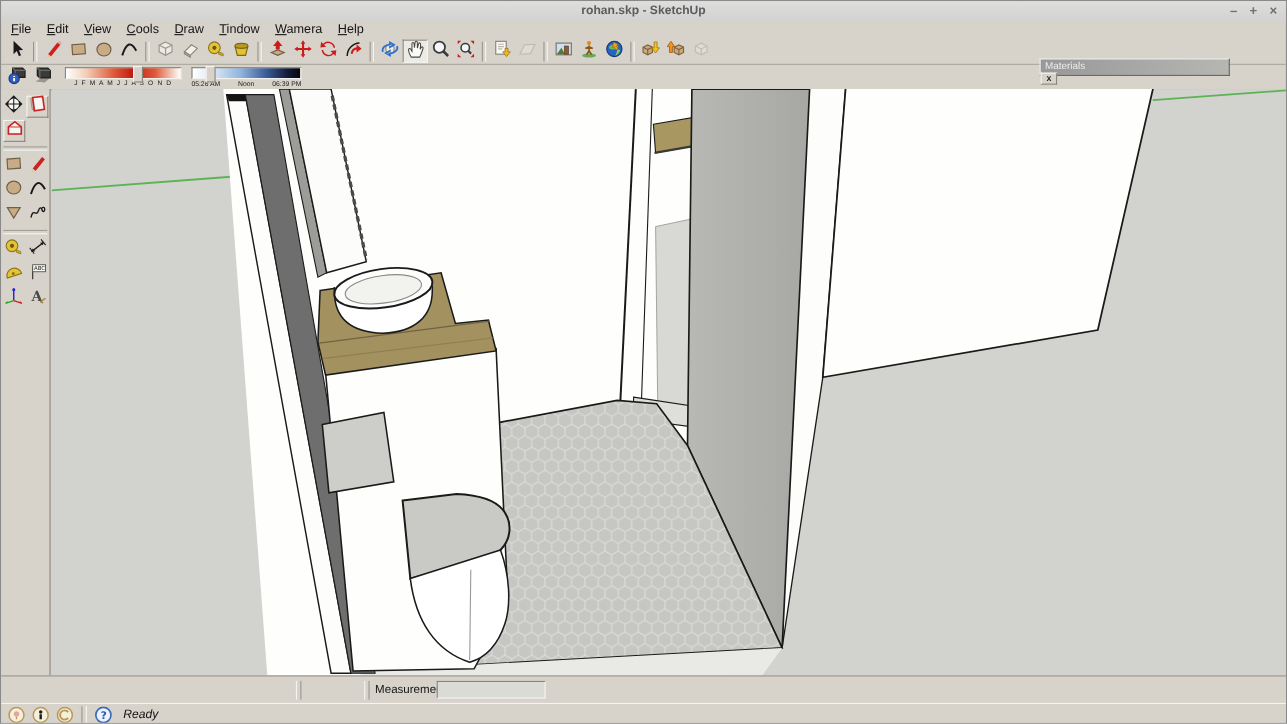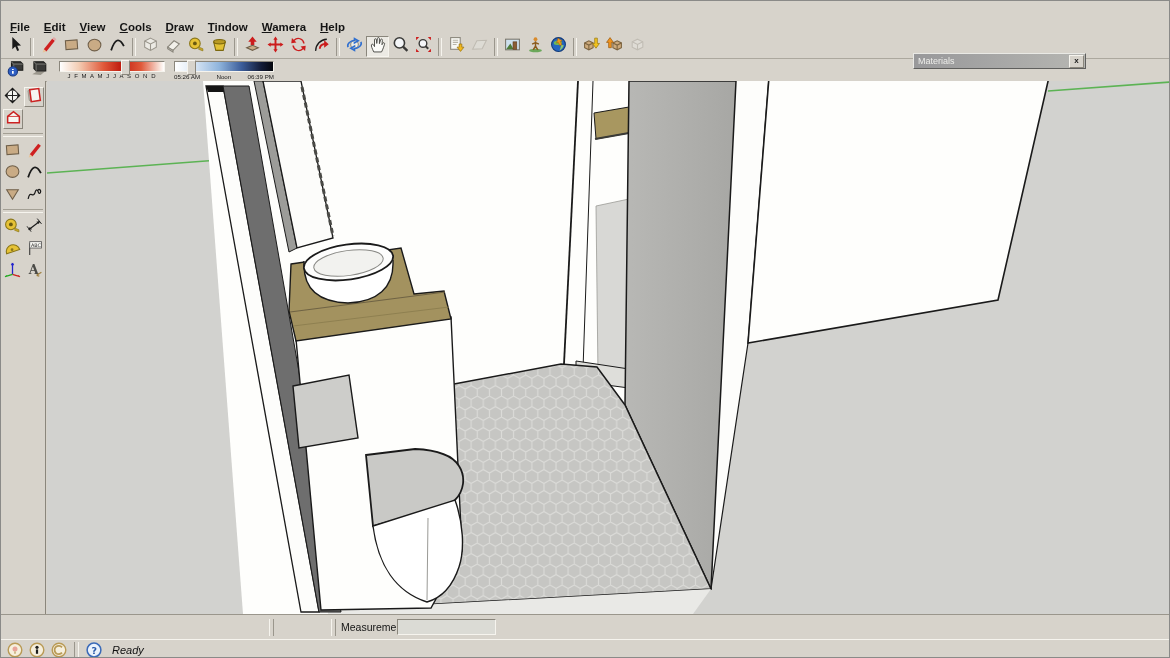--- a/index.html
+++ b/index.html
@@ -8,43 +8,43 @@
   
   .titlebar{position:absolute;top:0;left:0;right:0;height:18px;
             background:linear-gradient(#dedede,#d2d2d0);display:flex;align-items:center;justify-content:center;}
   .title-text{font-size:11px;font-weight:bold;color:#5c5c5c;}
   .win-controls{position:absolute;right:8px;top:0;height:18px;display:flex;gap:11px;align-items:center;
                 color:#6f6f6f;font-size:12px;font-weight:bold;}
   .win-controls span{cursor:default;line-height:18px;}
   
   .menubar{position:absolute;top:18px;left:0;right:0;height:16px;display:flex;align-items:center;
            font-size:11.5px;color:#141414;padding-left:2px;}
-  .menu-item{padding:1px 7px;font-weight:bold;}
+  .menu-item{padding:1px 7px;}
   .menu-item .u{text-decoration:underline;}
   
   .toolbar{position:absolute;left:0;right:0;display:flex;align-items:center;padding-left:3px;}
   .toolbar1{top:34px;height:23px;border-bottom:1px solid #aca89e;}
   .toolbar2{top:58px;height:22px;border-bottom:1px solid #aca89e;}
   .tb{width:23px;height:21px;display:flex;align-items:center;justify-content:center;border:1px solid transparent;box-sizing:border-box;}
   .tb.pressed{background:#eceae4;border-color:#8a867c #f6f4ee #f6f4ee #8a867c;}
   .tb.disabled{opacity:.5;}
   .tsep{width:4px;height:18px;border-left:1px solid #9a968c;border-right:1px solid #f6f4ee;margin:0 3px;box-sizing:border-box;}
   
   .slider{position:relative;margin-left:9px;}
   .slider .strip{height:9px;border:1px solid;border-color:#8a867c #f6f4ee #f6f4ee #8a867c;}
   .date-strip{width:104px;background:linear-gradient(90deg,#ffffff 0%,#f3cdb4 18%,#e0593a 42%,#c01d10 58%,#e0593a 78%,#f8e3da 96%,#ffffff 100%);}
   .time-strip{width:98px;background:linear-gradient(90deg,#ffffff 0%,#dfeaf6 18%,#8fb4dc 45%,#3c5d9a 68%,#131c38 88%,#05060c 100%);}
   .thumb{position:absolute;top:-1px;width:7px;height:13px;background:#d7d3cb;
          border:1px solid;border-color:#f6f4ee #8a867c #8a867c #f6f4ee;}
   .month-labels{font-size:6px;letter-spacing:1.05px;color:#1a1a1a;text-align:center;margin-top:1px;white-space:nowrap;}
   .time-labels{display:flex;justify-content:space-between;font-size:6.2px;color:#1a1a1a;margin-top:1px;}
   
-  .materials{position:absolute;left:912px;top:52px;width:171px;height:14px;
+  .materials{position:absolute;left:944px;top:52px;width:171px;height:14px;
              background:linear-gradient(90deg,#98989a,#b6b6b2);
-             border:1px solid;border-color:#e9e9e5 #5f5f5d #5f5f5d #e9e9e5;display:flex;align-items:center;}
+             border:1px solid;border-color:#e9e9e5 #5f5f5d #5f5f5d #e9e9e5;display:flex;align-items:flex-start;flex-direction:column;}
   .materials .mat-title{flex:1;font-size:9px;color:#ededea;padding-left:4px;line-height:12px;}
   .materials .mat-close{width:13px;height:11px;margin-right:1px;background:#d7d3cb;color:#1a1a1a;
              border:1px solid;border-color:#f6f4ee #8a867c #8a867c #f6f4ee;
              font-size:8px;line-height:9px;text-align:center;font-weight:bold;}
   
   .palette{position:absolute;top:80px;left:0;width:45px;height:533px;background:#d7d3cb;
            border-right:1px solid #8a867c;box-sizing:border-box;padding-top:6px;}
   .pal-row{display:flex;gap:2px;justify-content:center;margin-bottom:2px;}
   .pal-btn{width:20px;height:20px;display:flex;align-items:center;justify-content:center;box-sizing:border-box;}
   .pal-btn.bordered{border:1px solid;border-color:#f6f4ee #8a867c #8a867c #f6f4ee;}
@@ -65,20 +65,28 @@
              border-top:1px solid #f6f4ee;display:flex;align-items:center;padding-left:5px;}
   .sb-icon{width:18px;height:17px;display:flex;align-items:center;justify-content:center;margin-right:4px;}
   .sb-sep{width:3px;height:15px;border-left:1px solid #9a968c;border-right:1px solid #f6f4ee;margin:0 6px 0 2px;}
   .ready-text{font-size:11px;color:#111;margin-left:5px;font-style:italic;}
 </style>
 </head>
 <body>
 
 <div class="window">
 
+  <div class="titlebar">
+    <span class="title-text">rohan.skp - SketchUp</span>
+    <div class="win-controls">
+      <span>–</span>
+      <span>+</span>
+      <span>×</span>
+    </div>
+  </div>
 
   <div class="menubar">
     <span class="menu-item"><span class="u">F</span><span>ile</span></span>
     <span class="menu-item"><span class="u">E</span><span>dit</span></span>
     <span class="menu-item"><span class="u">V</span><span>iew</span></span>
     <span class="menu-item"><span class="u">C</span><span>ools</span></span>
     <span class="menu-item"><span class="u">D</span><span>raw</span></span>
     <span class="menu-item"><span class="u">T</span><span>indow</span></span>
     <span class="menu-item"><span class="u">W</span><span>amera</span></span>
     <span class="menu-item"><span class="u">H</span><span>elp</span></span>

